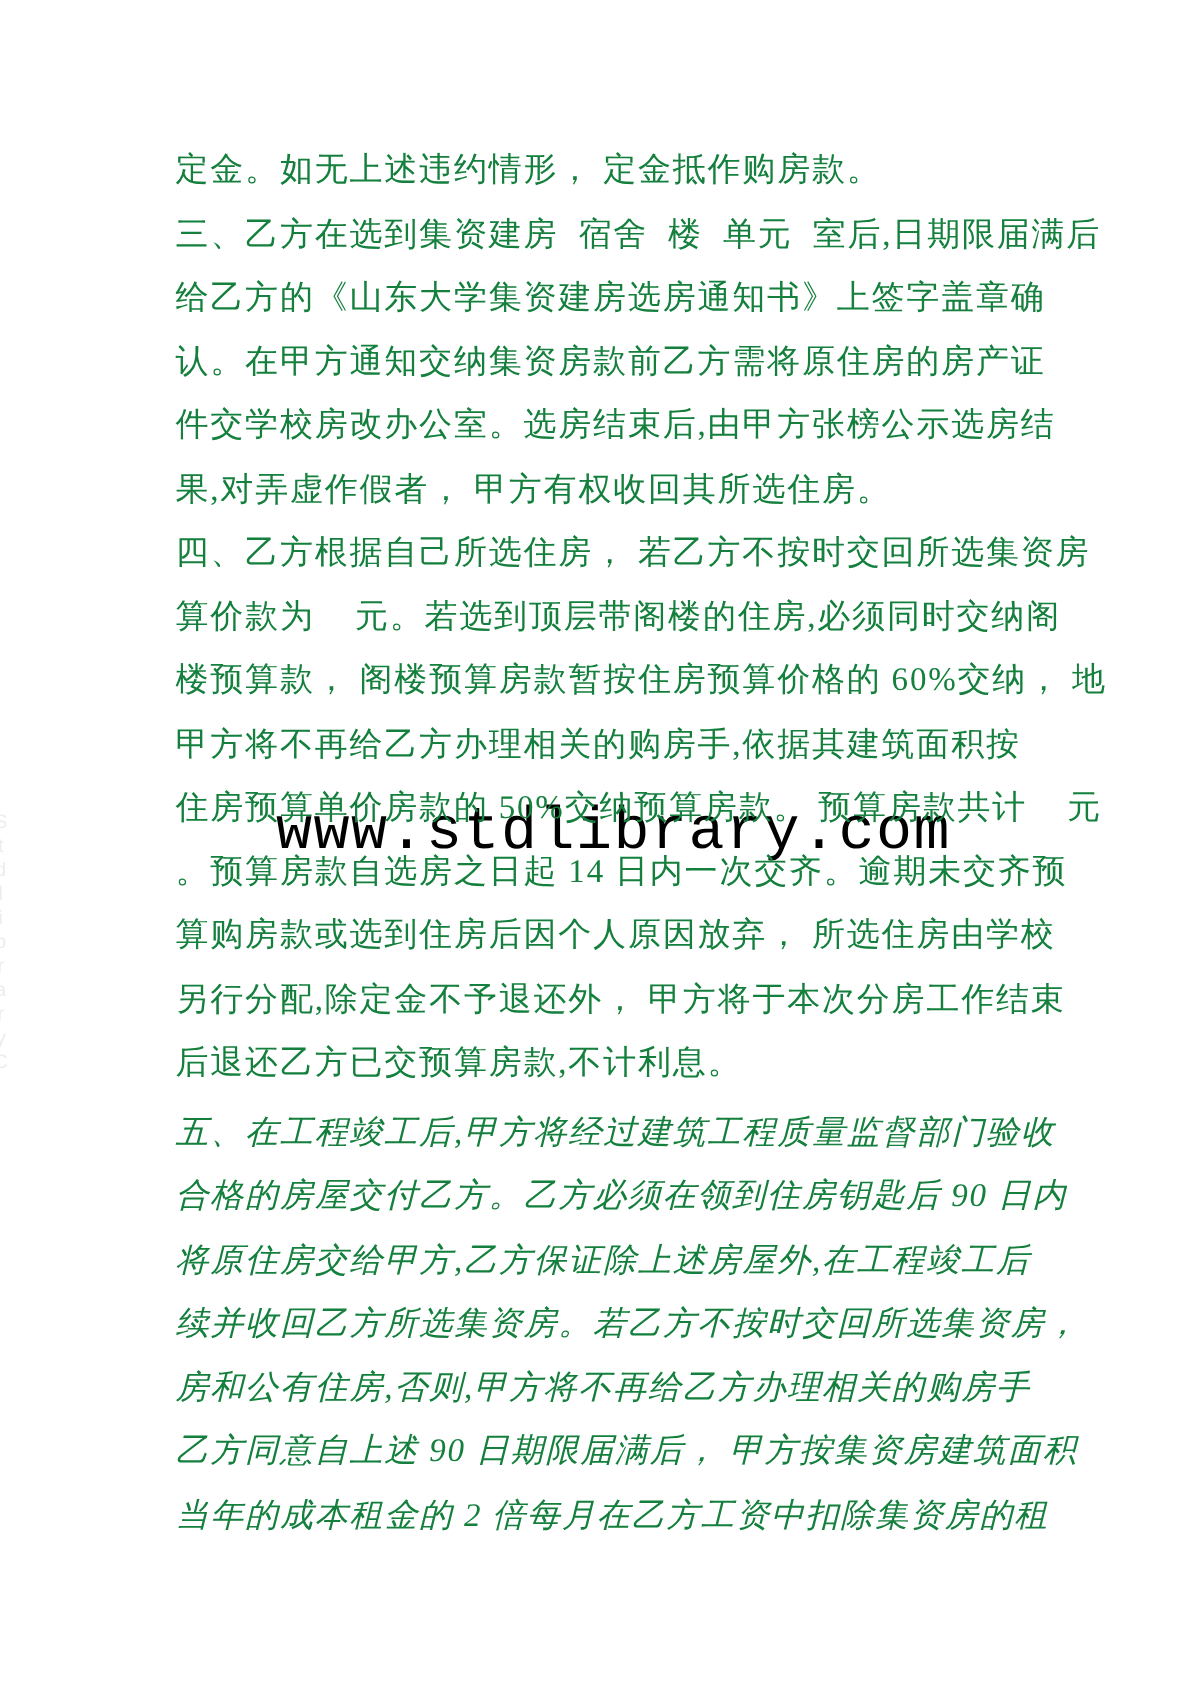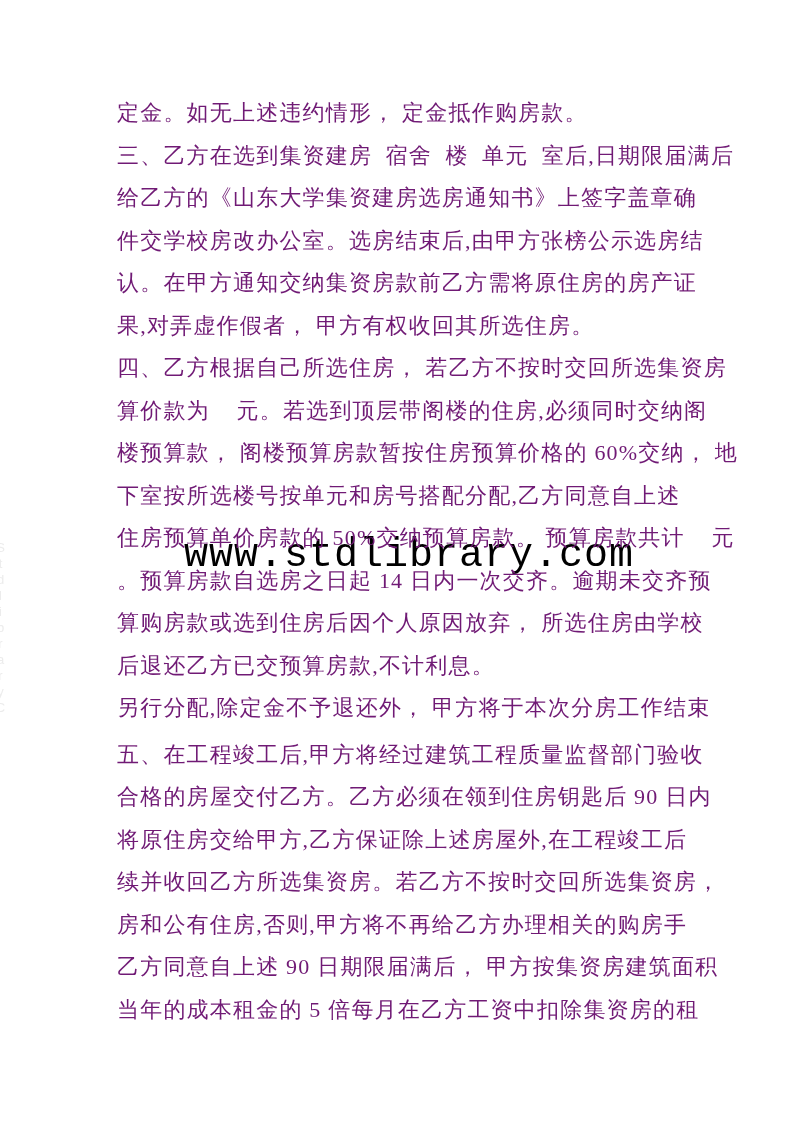--- a/index.html
+++ b/index.html
@@ -41,65 +41,65 @@
     color: #ececec;
     letter-spacing: 1px;
     user-select: none;
   }
   .doc {
     position: absolute;
     left: 117px;
     top: 92px;
     width: 580px;
     z-index: 1;
-    color: #701a75;
+    color: #15803d;
     font-size: 22px;
     letter-spacing: 1.2px;
   }
   .paragraph { margin: 0; }
   
-  .para-3 { margin-top: 4px; }
+  .para-3 { margin-top: 4px; font-style: italic; }
   .text-line {
     height: 42.5px;
     line-height: 42.5px;
     white-space: pre;
     overflow: visible;
   }
 </style>
 </head>
 <body>
 
 <div class="page">
   <div class="wm-horizontal">www.stdlibrary.com</div>
   <div class="wm-vertical">StdlibraryC</div>
   <div class="doc">
       <div class="paragraph para-0">
         <div class="text-line">定金。如无上述违约情形， 定金抵作购房款。</div>
       </div>
       <div class="paragraph para-1">
         <div class="text-line">三、乙方在选到集资建房  宿舍  楼  单元  室后,日期限届满后</div>
         <div class="text-line">给乙方的《山东大学集资建房选房通知书》上签字盖章确</div>
+        <div class="text-line">认。在甲方通知交纳集资房款前乙方需将原住房的房产证</div>
         <div class="text-line">件交学校房改办公室。选房结束后,由甲方张榜公示选房结</div>
-        <div class="text-line">认。在甲方通知交纳集资房款前乙方需将原住房的房产证</div>
         <div class="text-line">果,对弄虚作假者， 甲方有权收回其所选住房。</div>
       </div>
       <div class="paragraph para-2">
         <div class="text-line">四、乙方根据自己所选住房， 若乙方不按时交回所选集资房</div>
         <div class="text-line">算价款为    元。若选到顶层带阁楼的住房,必须同时交纳阁</div>
         <div class="text-line">楼预算款， 阁楼预算房款暂按住房预算价格的 60%交纳， 地</div>
-        <div class="text-line">下室按所选楼号按单元和房号搭配分配,乙方同意自上述</div>
+        <div class="text-line">甲方将不再给乙方办理相关的购房手,依据其建筑面积按</div>
         <div class="text-line">住房预算单价房款的 50%交纳预算房款。 预算房款共计    元</div>
         <div class="text-line">。预算房款自选房之日起 14 日内一次交齐。逾期未交齐预</div>
         <div class="text-line">算购房款或选到住房后因个人原因放弃， 所选住房由学校</div>
+        <div class="text-line">另行分配,除定金不予退还外， 甲方将于本次分房工作结束</div>
         <div class="text-line">后退还乙方已交预算房款,不计利息。</div>
-        <div class="text-line">另行分配,除定金不予退还外， 甲方将于本次分房工作结束</div>
       </div>
       <div class="paragraph para-3">
         <div class="text-line">五、在工程竣工后,甲方将经过建筑工程质量监督部门验收</div>
         <div class="text-line">合格的房屋交付乙方。乙方必须在领到住房钥匙后 90 日内</div>
         <div class="text-line">将原住房交给甲方,乙方保证除上述房屋外,在工程竣工后</div>
         <div class="text-line">续并收回乙方所选集资房。若乙方不按时交回所选集资房，</div>
         <div class="text-line">房和公有住房,否则,甲方将不再给乙方办理相关的购房手</div>
         <div class="text-line">乙方同意自上述 90 日期限届满后， 甲方按集资房建筑面积</div>
-        <div class="text-line">当年的成本租金的 5 倍每月在乙方工资中扣除集资房的租</div>
+        <div class="text-line">当年的成本租金的 2 倍每月在乙方工资中扣除集资房的租</div>
       </div>
     </div>
 </div>
 
 </body></html>

